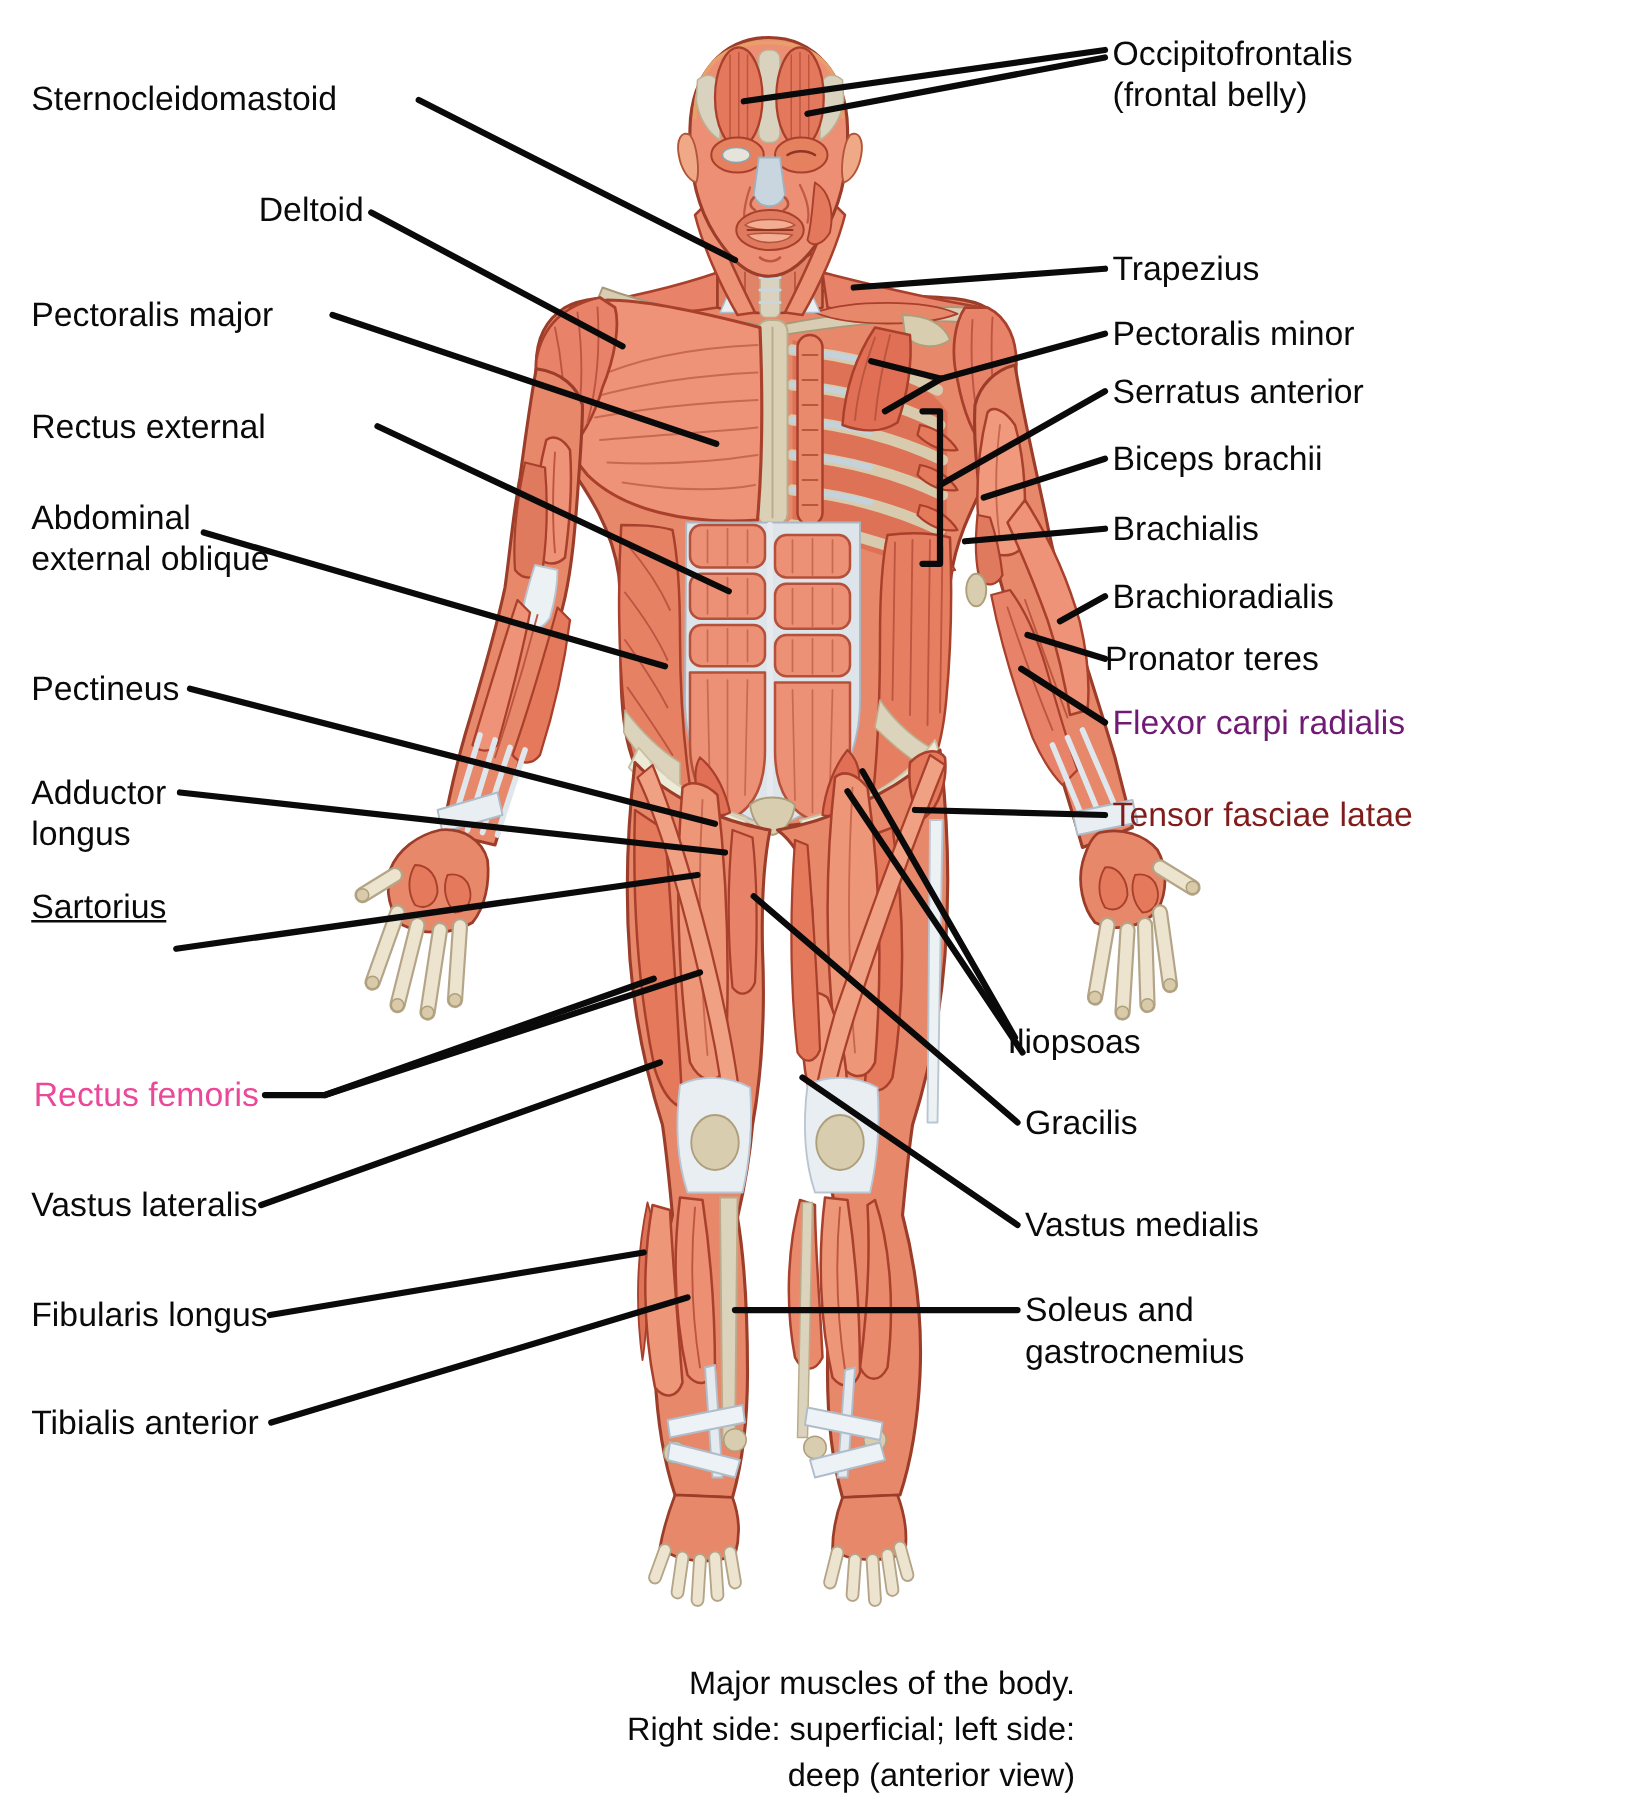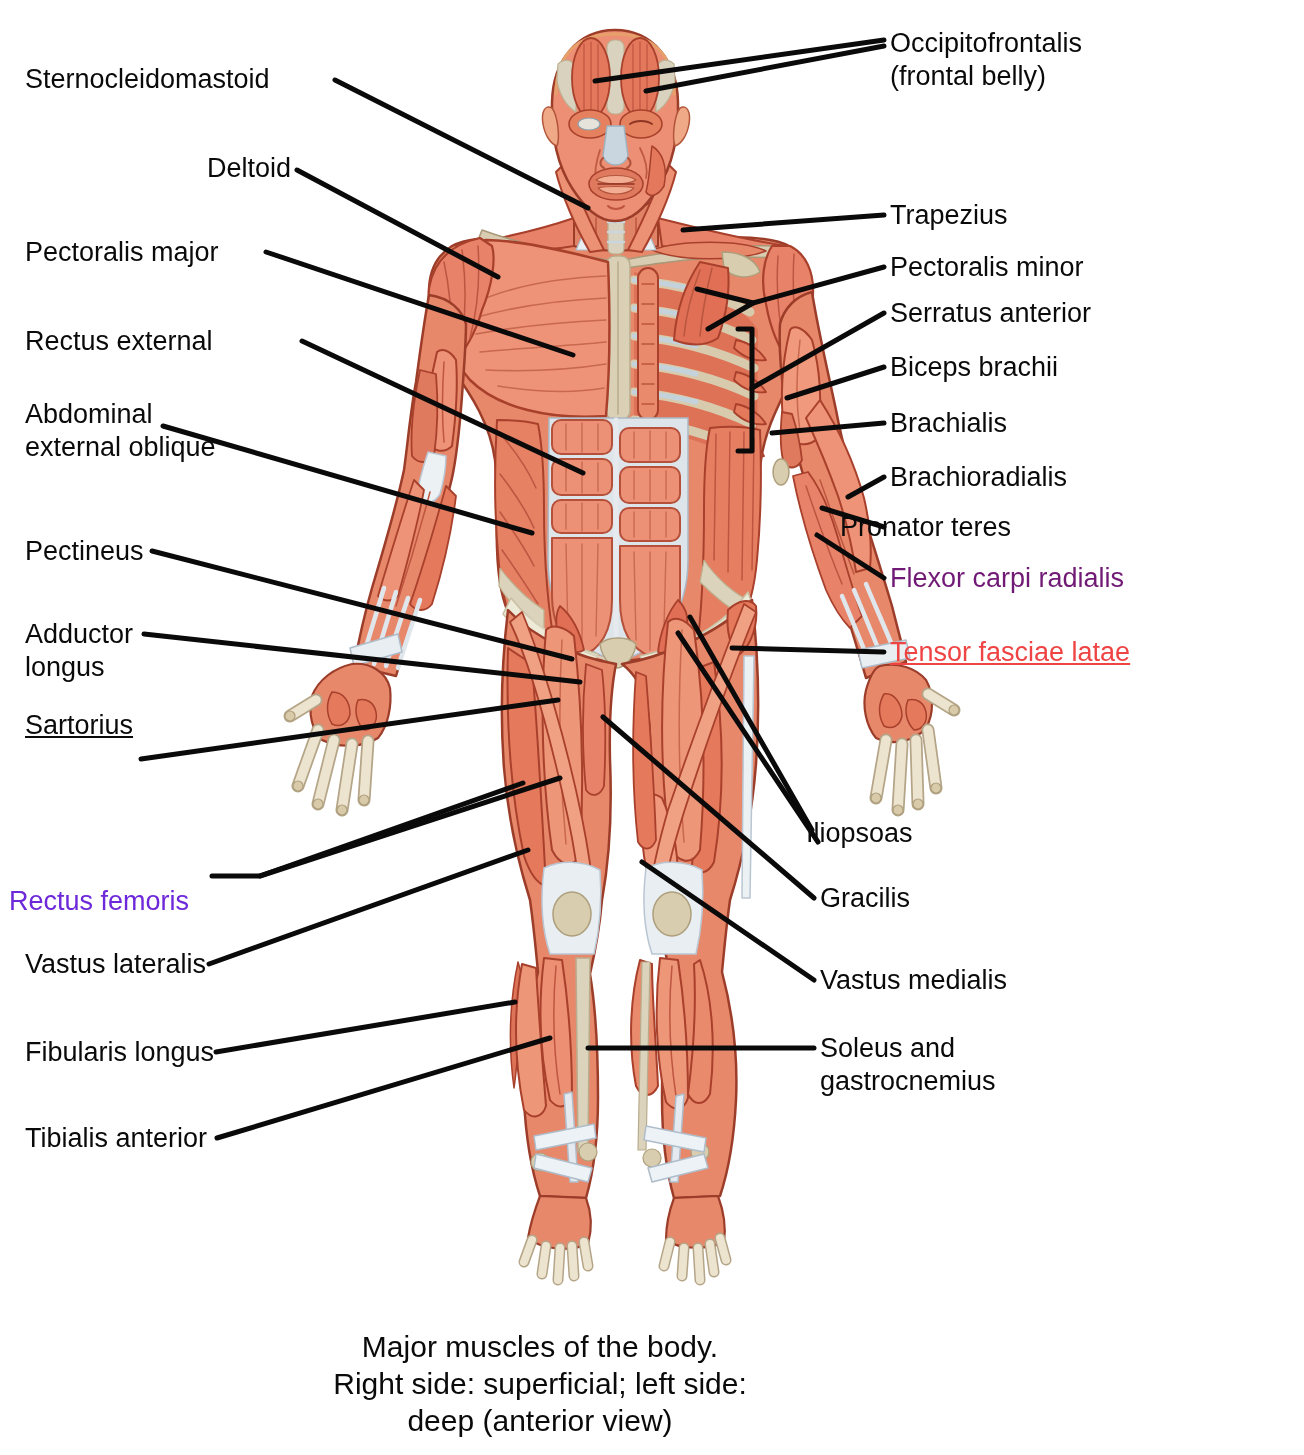--- a/index.html
+++ b/index.html
@@ -1,22 +1,22 @@
 <!DOCTYPE html>
 <html><head>
 <meta charset="utf-8">
 <style>
   html,body{margin:0;padding:0;background:#fff;}
   .stage{position:relative;width:1304px;height:1455px;background:#fff;overflow:hidden;
          font-family:"Liberation Sans", sans-serif;}
   .figure-layer{position:absolute;left:0;top:0;width:1304px;height:1455px;}
   .overlay-svg{position:absolute;left:0;top:0;width:1304px;height:1455px;pointer-events:none;}
   .label{position:absolute;font-size:27px;line-height:33px;color:#0a0a0a;white-space:pre-line;}
-  .caption{position:absolute;left:220px;top:1328px;width:640px;text-align:center;
-           font-size:30px;line-height:37px;color:#0a0a0a;white-space:pre-line;}
+  .caption{position:absolute;left:220px;top:1328px;width:640px;text-align:right;
+           font-size:26px;line-height:37px;color:#0a0a0a;white-space:pre-line;}
   polyline.leader{fill:none;stroke:#0a0a0a;stroke-width:5;stroke-linecap:round;stroke-linejoin:round;}
 </style>
 </head>
 <body>
 
 <div class="stage">
 
   <svg class="figure-layer" viewBox="0 0 1304 1455">
     <g stroke-linejoin="round" stroke-linecap="round">
 
@@ -379,35 +379,35 @@
       <div class="label" style="left: 25px; top: 63px; color: rgb(10, 10, 10);">Sternocleidomastoid</div>
       <div class="label" style="left: 207px; top: 152px; color: rgb(10, 10, 10);">Deltoid</div>
       <div class="label" style="left: 25px; top: 236px; color: rgb(10, 10, 10);">Pectoralis major</div>
       <div class="label" style="left: 25px; top: 325px; color: rgb(10, 10, 10);">Rectus external</div>
       <div class="label" style="left: 25px; top: 398px; color: rgb(10, 10, 10);">Abdominal
 external oblique</div>
       <div class="label" style="left: 25px; top: 535px; color: rgb(10, 10, 10);">Pectineus</div>
       <div class="label" style="left: 25px; top: 618px; color: rgb(10, 10, 10);">Adductor
 longus</div>
       <div class="label" style="left: 25px; top: 709px; color: rgb(10, 10, 10); text-decoration: underline;">Sartorius</div>
-      <div class="label" style="left: 9px; top: 860px; color: #6d28d9; margin-top: 25px;">Rectus femoris</div>
+      <div class="label" style="left: 27px; top: 860px; color: #ec4899;">Rectus femoris</div>
       <div class="label" style="left: 25px; top: 948px; color: rgb(10, 10, 10);">Vastus lateralis</div>
       <div class="label" style="left: 25px; top: 1036px; color: rgb(10, 10, 10);">Fibularis longus</div>
       <div class="label" style="left: 25px; top: 1122px; color: rgb(10, 10, 10);">Tibialis anterior</div>
       <div class="label" style="left: 890px; top: 27px; color: rgb(10, 10, 10);">Occipitofrontalis
 (frontal belly)</div>
       <div class="label" style="left: 890px; top: 199px; color: rgb(10, 10, 10);">Trapezius</div>
       <div class="label" style="left: 890px; top: 251px; color: rgb(10, 10, 10);">Pectoralis minor</div>
       <div class="label" style="left: 890px; top: 297px; color: rgb(10, 10, 10);">Serratus anterior</div>
       <div class="label" style="left: 890px; top: 351px; color: rgb(10, 10, 10);">Biceps brachii</div>
       <div class="label" style="left: 890px; top: 407px; color: rgb(10, 10, 10);">Brachialis</div>
       <div class="label" style="left: 890px; top: 461px; color: rgb(10, 10, 10);">Brachioradialis</div>
-      <div class="label" style="left: 840px; top: 511px; color: rgb(10, 10, 10);">Pronator teres</div>
+      <div class="label" style="left: 884px; top: 511px; color: rgb(10, 10, 10);">Pronator teres</div>
       <div class="label" style="left: 890px; top: 562px; color: #701a75;">Flexor carpi radialis</div>
-      <div class="label" style="left: 890px; top: 636px; color: #ef4444; text-decoration: underline;">Tensor fasciae latae</div>
+      <div class="label" style="left: 890px; top: 636px; color: #7f1d1d;">Tensor fasciae latae</div>
       <div class="label" style="left: 806px; top: 817px; color: rgb(10, 10, 10);">Iliopsoas</div>
       <div class="label" style="left: 820px; top: 882px; color: rgb(10, 10, 10);">Gracilis</div>
       <div class="label" style="left: 820px; top: 964px; color: rgb(10, 10, 10);">Vastus medialis</div>
       <div class="label" style="left: 820px; top: 1032px; color: rgb(10, 10, 10);">Soleus and
 gastrocnemius</div>
     </div>
 
   <div class="caption">Major muscles of the body.
 Right side: superficial; left side:
 deep (anterior view)</div>

